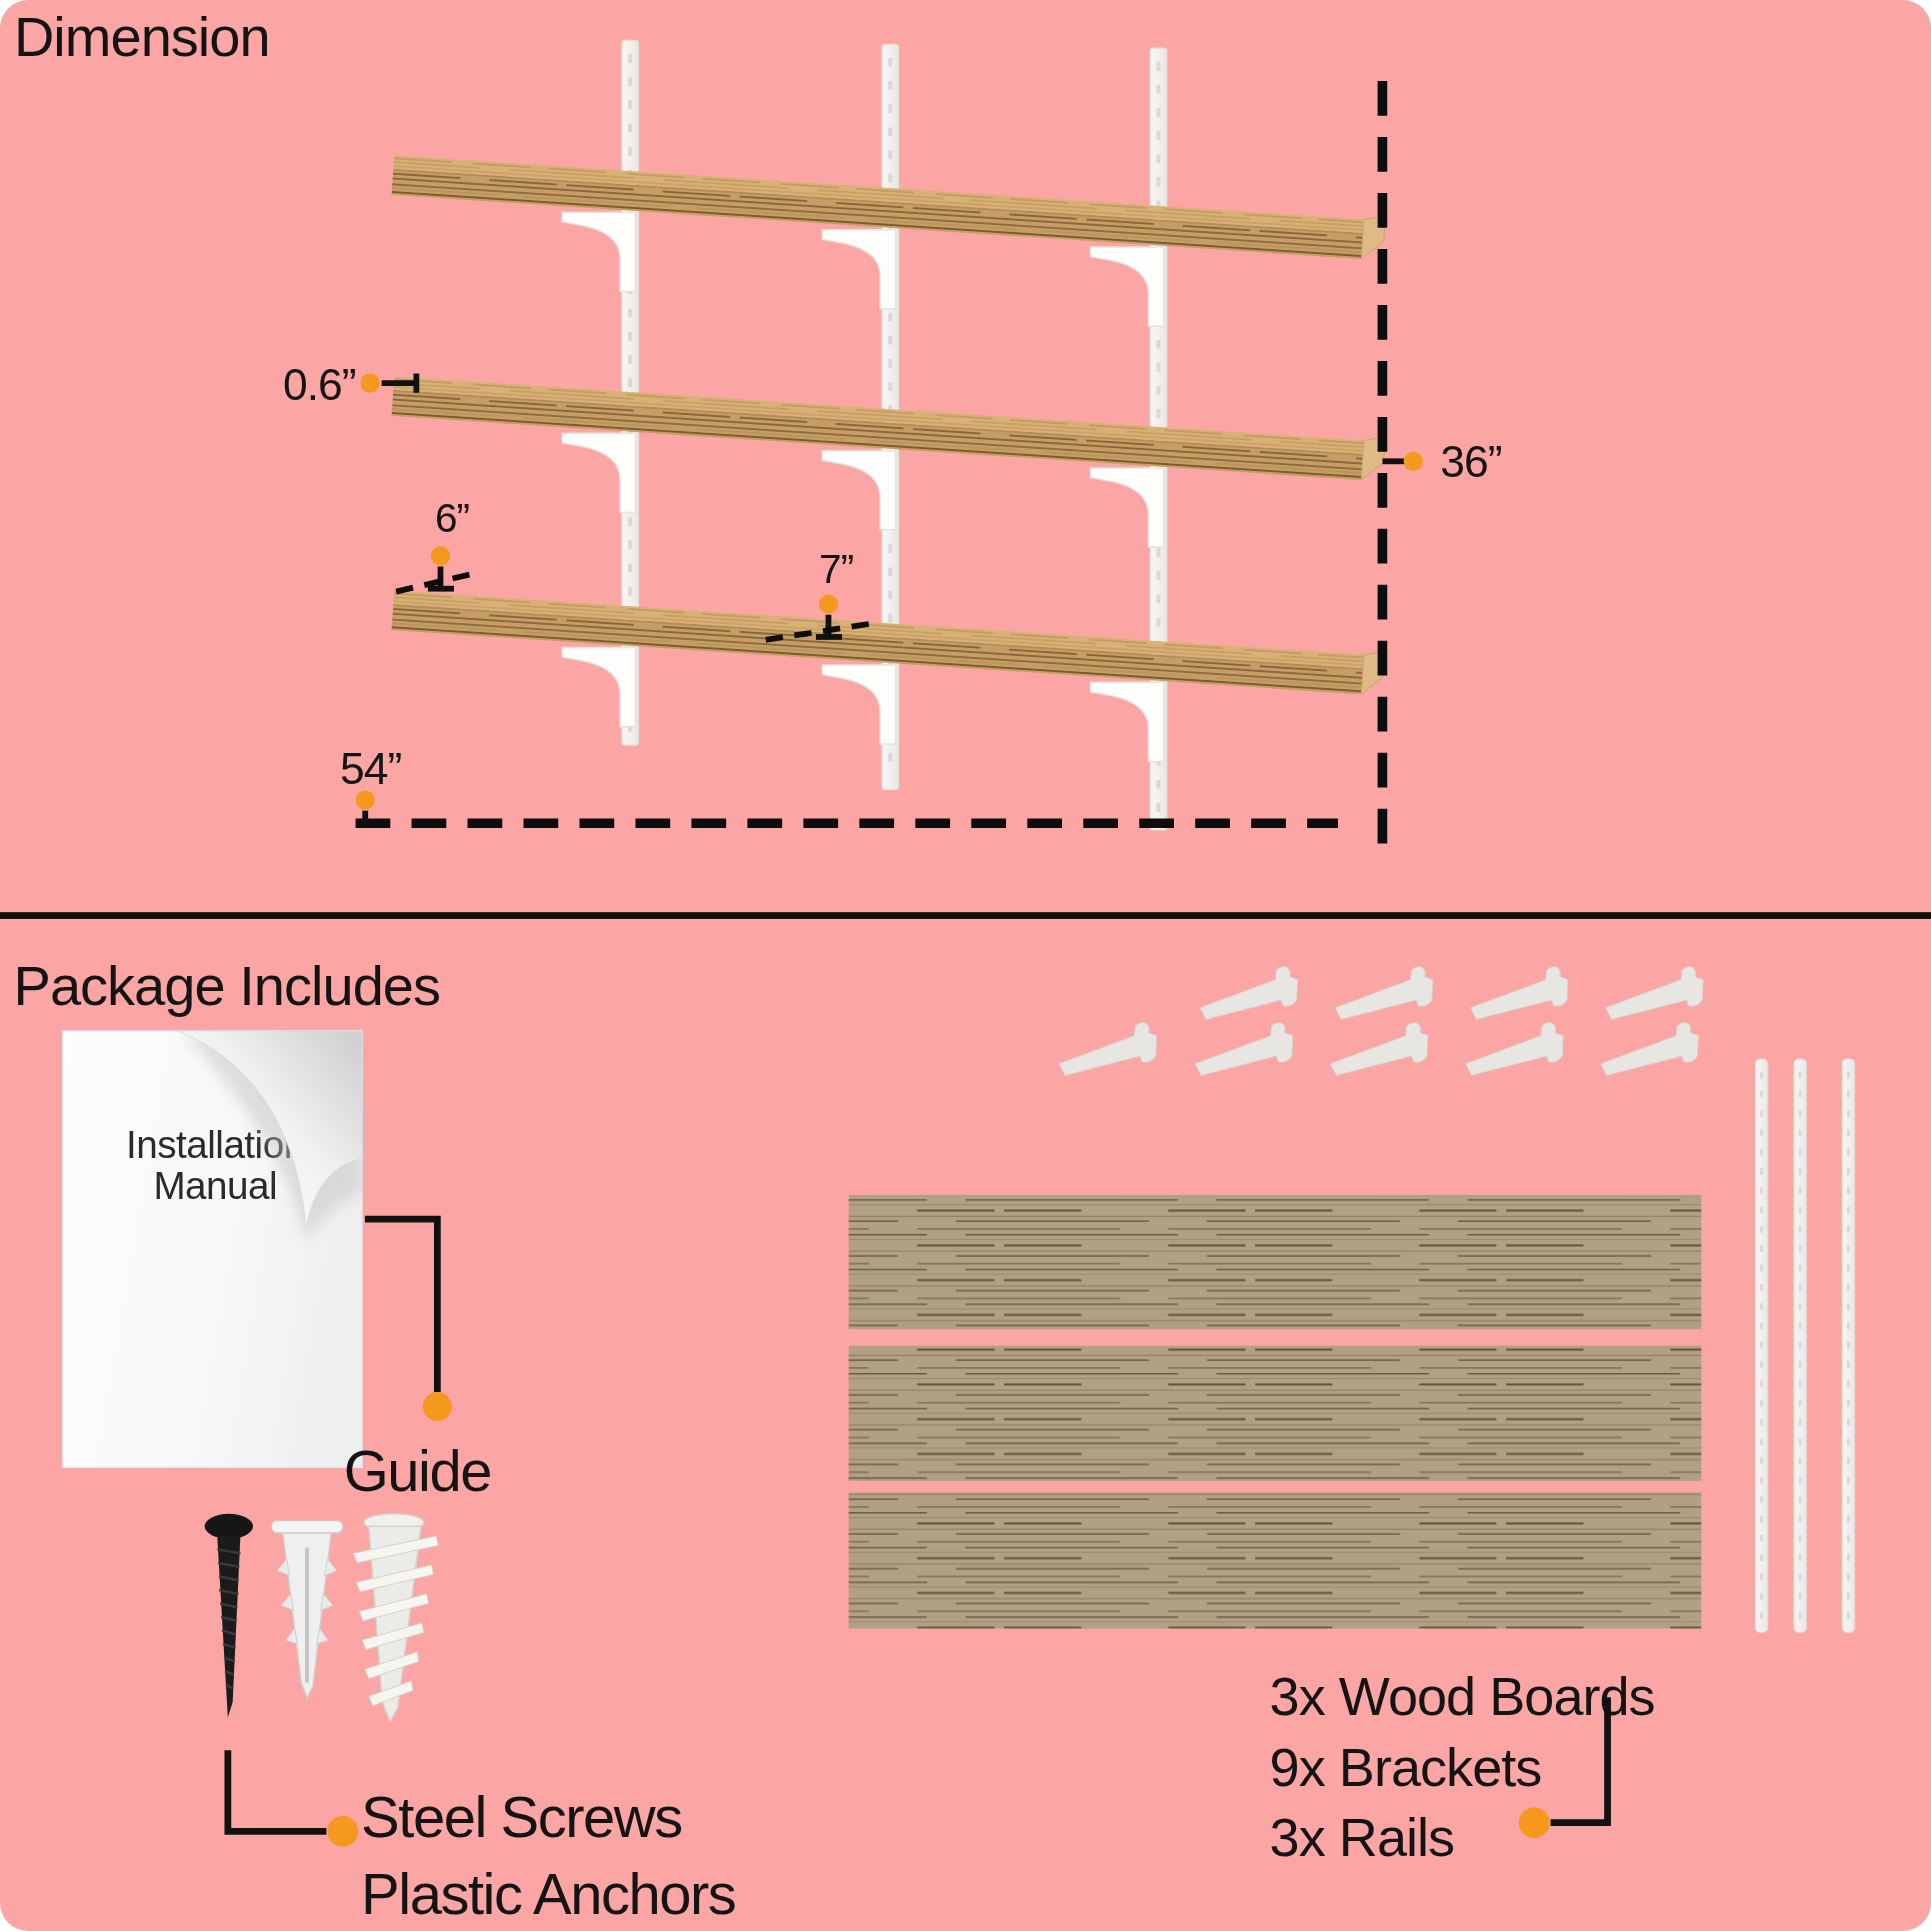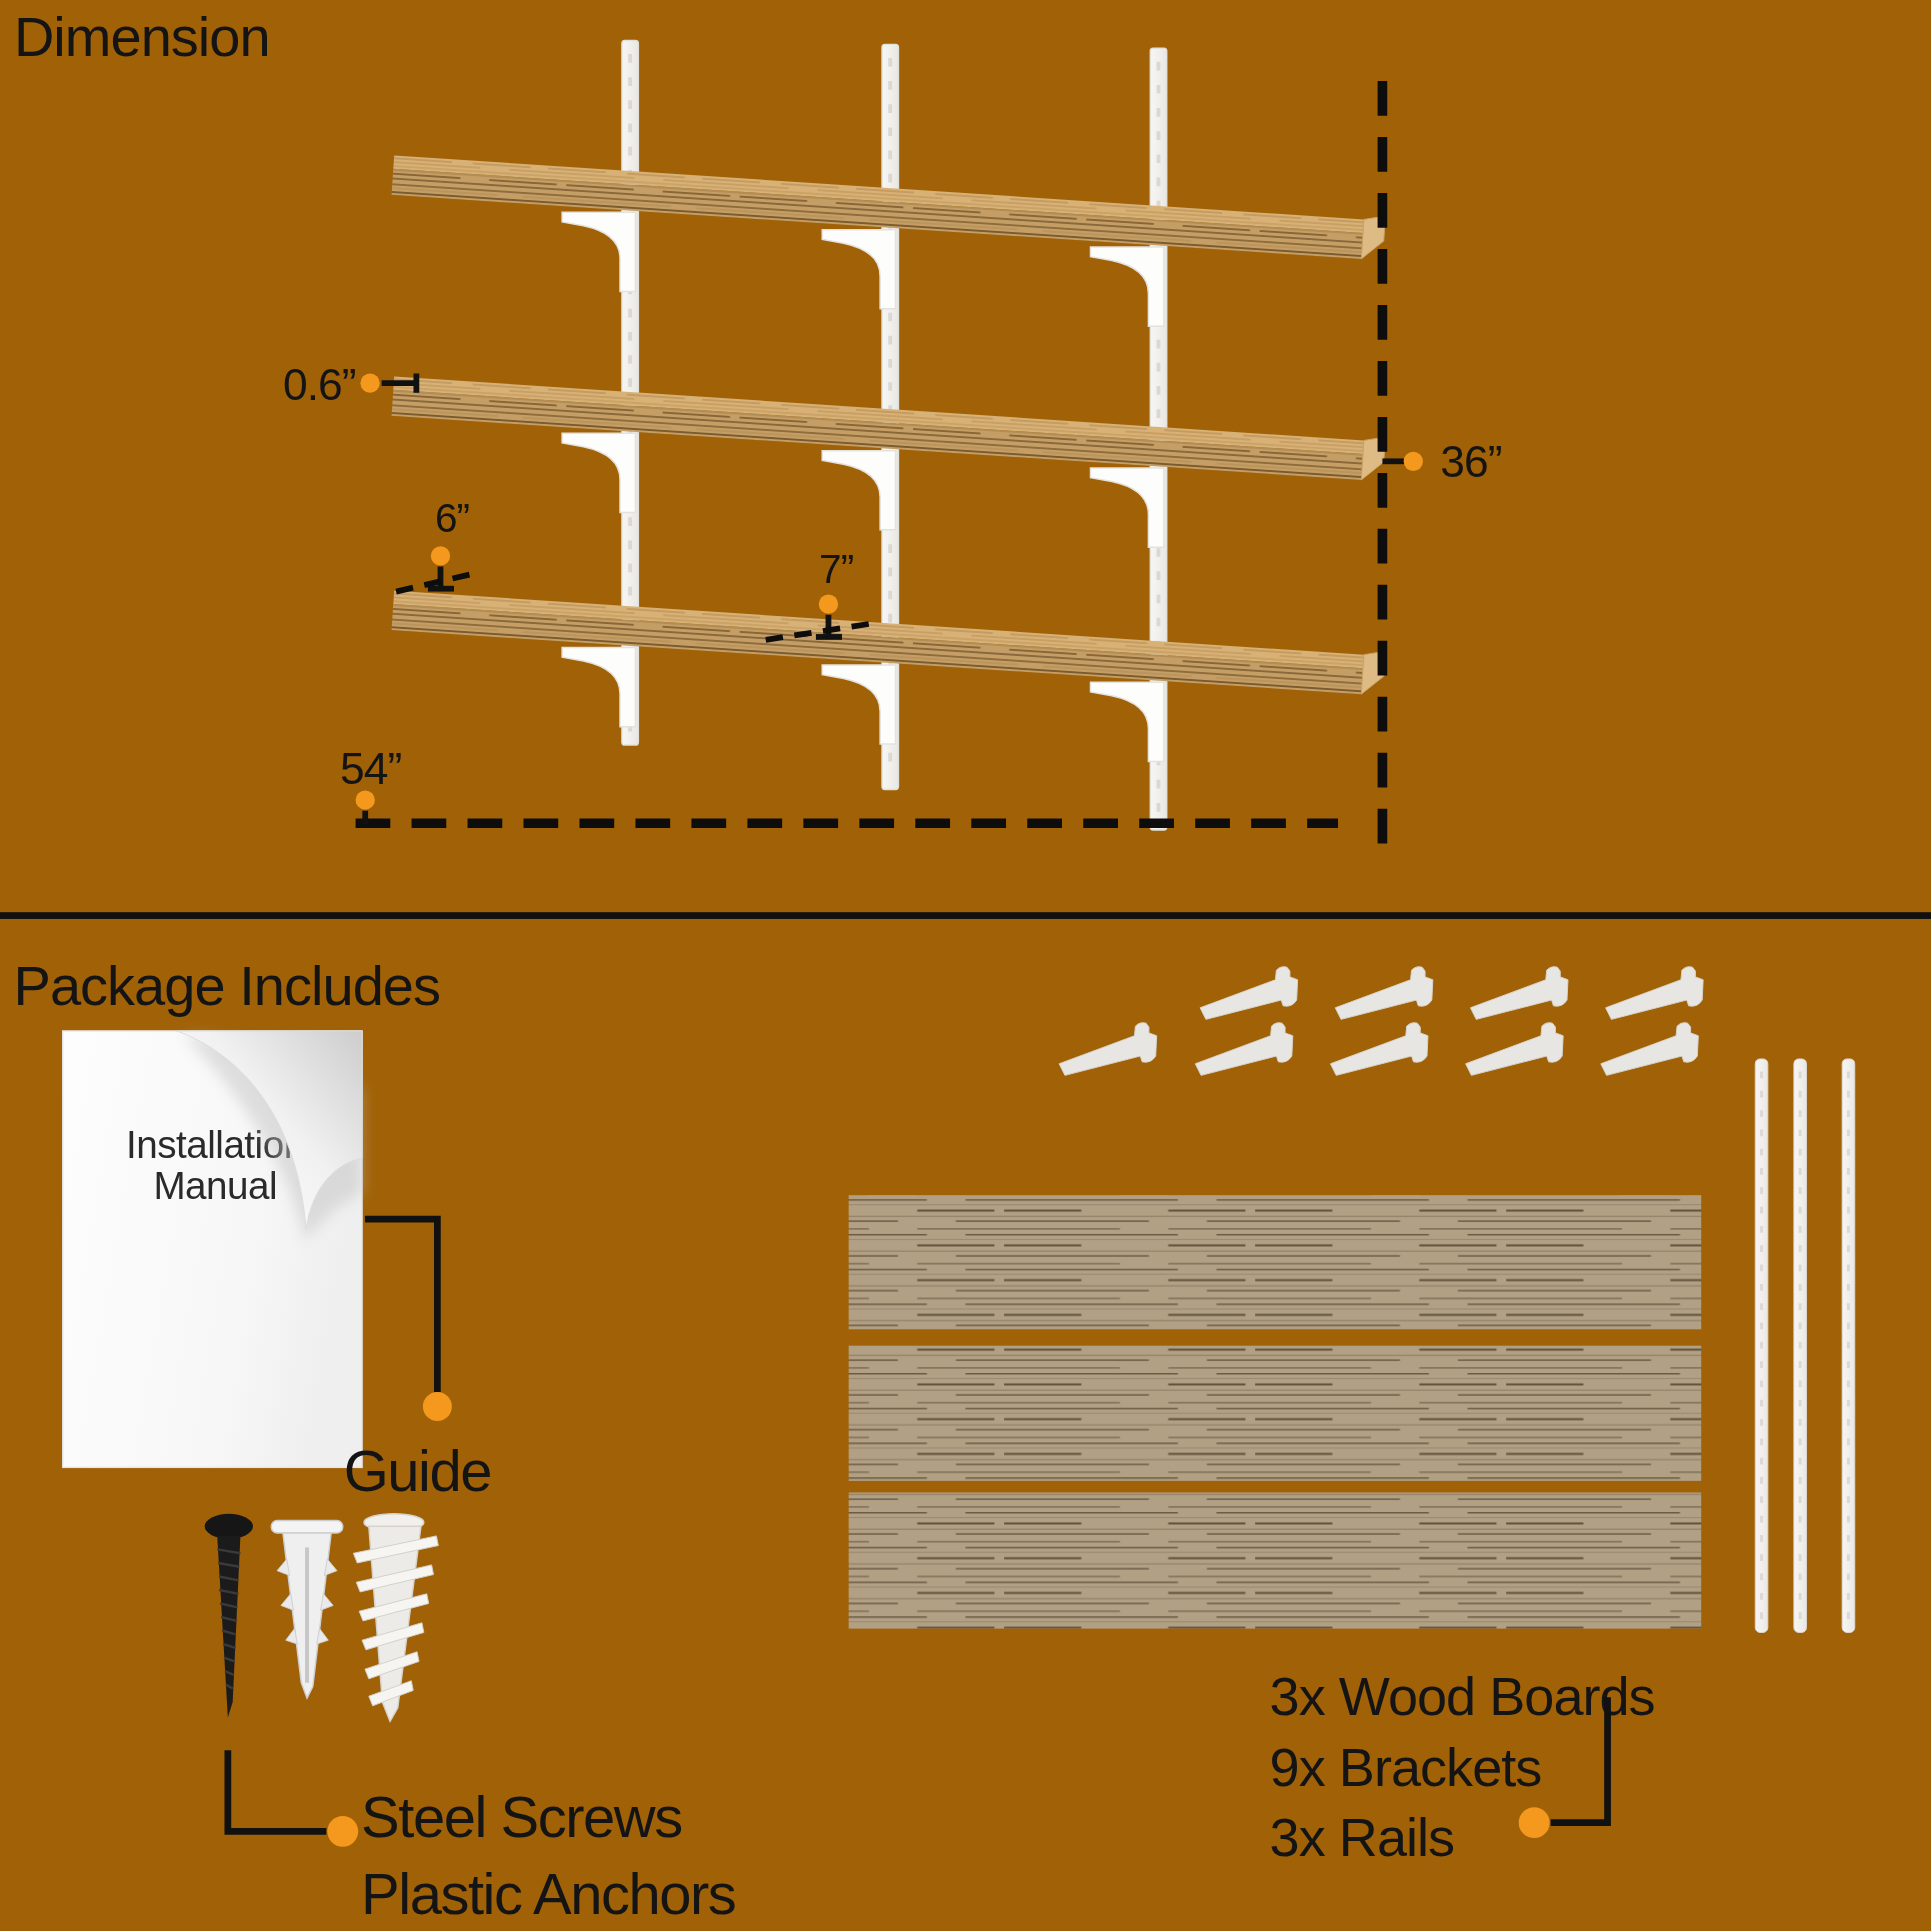--- a/index.html
+++ b/index.html
@@ -1,21 +1,22 @@
 <!DOCTYPE html>
 <html><head>
 <meta charset="utf-8">
 <style>
   html,body{margin:0;padding:0;background:#ffffff;}
   .page{
     position:relative;
     width:1931px;height:1931px;
-    background:#a16207;
+    background:#fca5a5;
     font-family:"Liberation Sans","DejaVu Sans",sans-serif;
     overflow:hidden;
+    border-radius:28px;
   }
   svg{position:absolute;left:0;display:block;}
   #dimension-svg{top:0;}
   #package-svg{top:912px;}
   text{fill:#141414;font-family:"Liberation Sans","DejaVu Sans",sans-serif;}
   .t-h1{font-size:58px;letter-spacing:-1px;}
   .t-dim{font-size:46px;letter-spacing:-1px;}
   .t-dim-s{font-size:42px;letter-spacing:-1px;}
   .t-big{font-size:60px;letter-spacing:-1.5px;}
   .t-list{font-size:56px;letter-spacing:-1px;}

